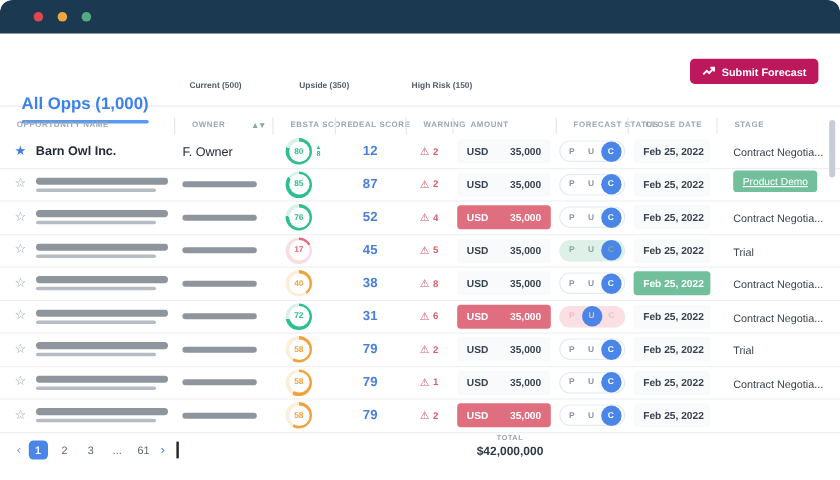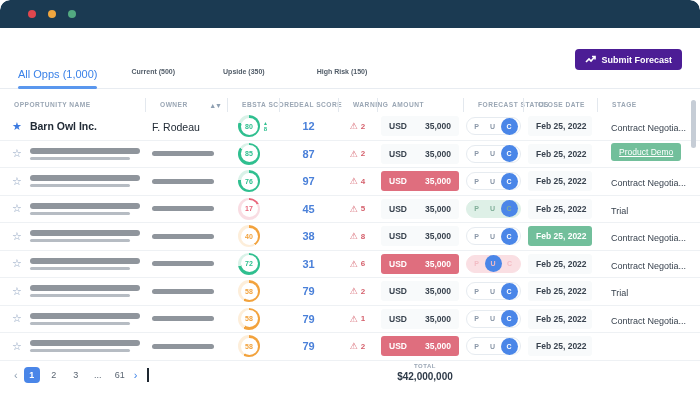--- a/index.html
+++ b/index.html
@@ -5,27 +5,27 @@
   * { margin:0; padding:0; box-sizing:border-box; }
   html,body { width:700px; height:400px; font-family:"Liberation Sans", sans-serif; background:#ffffff; overflow:hidden; }
   .window { width:700px; height:400px; background:#fff; border-radius:10px; position:relative; overflow:hidden; }
 
   
   .topbar { height:28px; background:#1b3a52; border-radius:10px 10px 0 0; display:flex; align-items:center; padding-left:28px; gap:12px; }
   .dot { width:8px; height:8px; border-radius:50%; }
 
   
   .tabrow { position:absolute; top:60px; left:0; right:0; height:29px; border-bottom:1px solid #e8ecf1; display:flex; align-items:center; }
-  .tab-active { margin-left:18px; font-size:11px; font-weight:normal; color:#3b82e8; position:relative; padding-bottom:9px; top:4px; }
+  .tab-active { margin-left:18px; font-size:14px; font-weight:bold; color:#3b82e8; position:relative; padding-bottom:9px; top:16px; }
   .tab-active .underline { position:absolute; left:0; right:0; bottom:0; height:3px; background:#5a97ee; border-radius:2px; }
   .tab { font-size:7px; font-weight:bold; color:#515c68; margin-left:34px; padding-bottom:5px; cursor:pointer; }
   .tab:nth-of-type(3){ margin-left:48px; } .tab:nth-of-type(4){ margin-left:52px; }
 
   
-  .submit-btn { position:absolute; top:49px; right:18px; height:21px; background:#4c1d95; color:#fff; font-size:9px; font-weight:bold; border:none; border-radius:4px; display:flex; align-items:center; gap:5px; padding:0 10px; cursor:pointer; }
+  .submit-btn { position:absolute; top:49px; right:18px; height:21px; background:#be185d; color:#fff; font-size:9px; font-weight:bold; border:none; border-radius:4px; display:flex; align-items:center; gap:5px; padding:0 10px; cursor:pointer; }
 
   
   .grid-row { display:grid; grid-template-columns:145px 82px 52px 59px 39px 86px 60px 74px 103px; align-items:center; }
   .thead { position:absolute; top:96px; left:0; right:0; height:17px; }
   .th { font-size:6.6px; font-weight:bold; color:#9aa6b4; letter-spacing:.5px; text-transform:uppercase; padding-left:14px; position:relative; height:14px; line-height:14px; white-space:nowrap; }
   .th + .th { border-left:1px solid #e3e8ee; }
   .th .sort { position:absolute; right:6px; top:1px; color:#8fa0b2; font-size:7px; letter-spacing:-1px; }
   .tbody { position:absolute; top:113px; left:0; right:0; }
   .tr { height:27.5px; border-bottom:1px solid #eef1f4; }
 
@@ -129,21 +129,21 @@
   </div>
 
   <div class="tbody">
     <div class="tr grid-row">
       <div class="cell-name">
         <span class="star filled">★</span>
         <span class="name-text" style="display: inline;">Barn Owl Inc.</span>
 
       </div>
       <div>
-        <span class="owner-text" style="display: inline;">F. Rodeau</span>
+        <span class="owner-text" style="display: inline;">F. Owner</span>
         
       </div>
       <div class="cell-ebsta">
         <span class="ring" style="background: conic-gradient(rgb(47, 191, 143) 0deg, rgb(47, 191, 143) 80%, rgb(217, 242, 232) 80%, rgb(217, 242, 232) 100%);">
             <span class="hole" style="color: rgb(47, 191, 143);">80</span>
           </span>
         <span class="delta">
             <span class="caret">▲</span>
             <span class="num">8</span>
           </span>
@@ -241,21 +241,21 @@
       </div>
       <div class="cell-ebsta">
         <span class="ring" style="background: conic-gradient(rgb(47, 191, 143) 0deg, rgb(47, 191, 143) 76%, rgb(217, 242, 232) 76%, rgb(217, 242, 232) 100%);">
             <span class="hole" style="color: rgb(47, 191, 143);">76</span>
           </span>
         <span class="delta hidden">
             <span class="caret">▲</span>
             <span class="num"></span>
           </span>
       </div>
-      <div class="cell-deal">97</div>
+      <div class="cell-deal">52</div>
       <div class="cell-warn">
         <span class="warn-icon">⚠</span>
         <span class="warn-num">4</span>
       </div>
       <div class="cell-amount">
         <span class="amount-box hl">
             <span>USD</span>
             <span>35,000</span>
           </span>
       </div>

